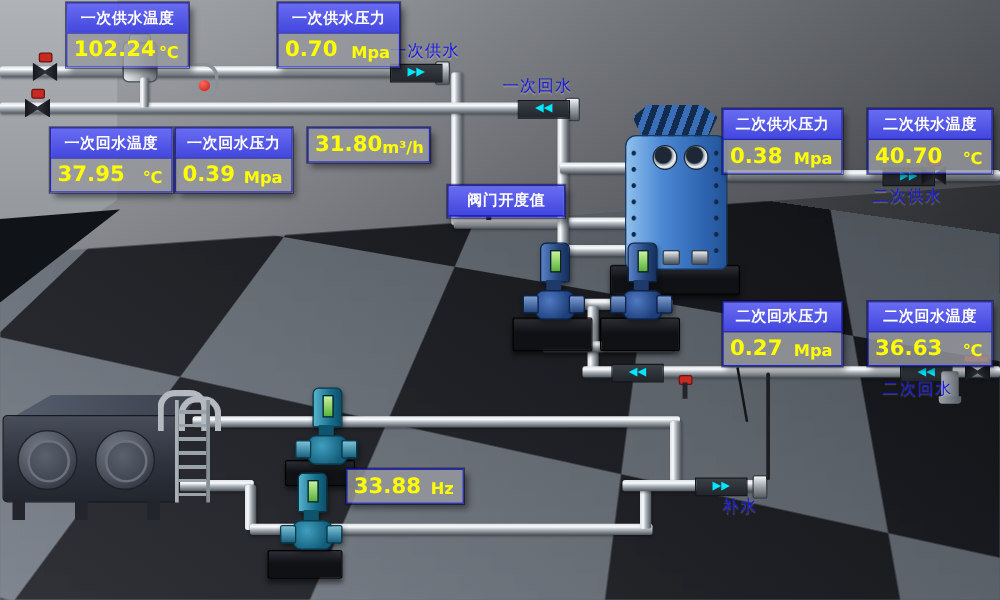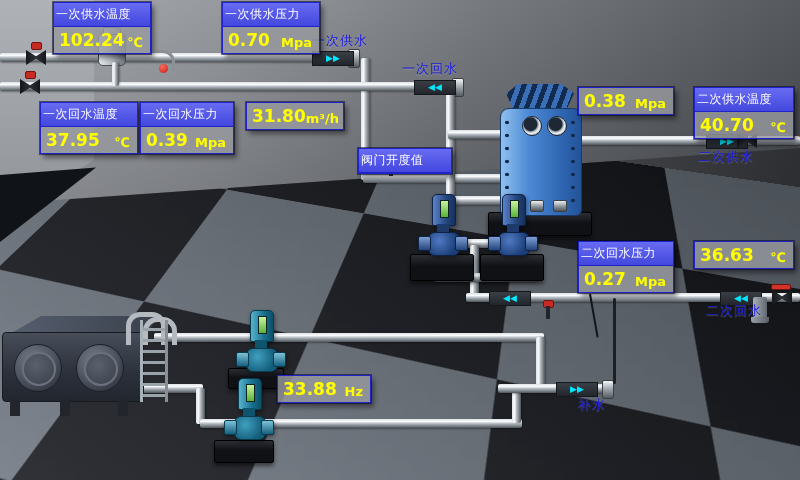--- a/index.html
+++ b/index.html
@@ -96,21 +96,21 @@
   .tank-circle-inner{position:absolute;left:7px;top:7px;width:30px;height:30px;border-radius:50%;
     border:2px solid #6b727e;background:radial-gradient(circle at 40% 35%,#5a616d,#3a404a);}
   .tank-leg{position:absolute;width:10px;height:17px;background:#22252c;}
   .ladder{position:absolute;width:22px;border-left:3px solid #a8b0b8;border-right:3px solid #868e96;
     background:repeating-linear-gradient(180deg,transparent 0 8px,#9aa2aa 8px 11px);}
   .hoop{position:absolute;border:5px solid #b4bac0;border-bottom:none;border-radius:14px 14px 0 0;}
   
   .dbox{position:absolute;border:1px solid #2023c8;z-index:20;
     box-shadow:0 0 0 1px rgba(8,8,40,.55),3px 4px 5px rgba(0,0,0,.45);}
   .dbox-head{background:linear-gradient(180deg,#686cf2,#4347dd);color:#ffffff;
-    font-size:12px;font-weight:normal;letter-spacing:.5px;
+    font-size:12px;font-weight:bold;text-align:center;letter-spacing:.5px;
     padding:3px 2px;border-bottom:1px solid #2023c8;white-space:nowrap;}
   .dbox-body{background:rgba(150,153,158,.82);display:flex;align-items:flex-end;
     padding:2px 4px 3px 5px;min-height:21px;}
   .dbox .val{color:#ffff00;font-weight:bold;font-size:17px;line-height:1.2;white-space:nowrap;}
   .dbox .unit{color:#ffff00;font-weight:bold;font-size:13px;margin-left:auto;padding-right:3px;white-space:nowrap;}
   
   .plabel{position:absolute;color:#1a1ae0;font-size:13px;font-weight:normal;letter-spacing:1px;z-index:15;
     text-shadow:0 1px 1px rgba(255,255,255,.25);white-space:nowrap;}
 </style>
 </head>
@@ -294,40 +294,42 @@
   <div class="dbox" style="left:246px;top:102px;width:96px;">
     <div class="dbox-body">
         <span class="val">31.80</span>
         <span class="unit">m³/h</span>
       </div>
   </div>
   <div class="dbox" style="left:358px;top:148px;width:92px;">
     <div class="dbox-head">阀门开度值</div>
   </div>
   <div class="dbox" style="left:578px;top:87px;width:94px;">
+    <div class="dbox-head">二次供水压力</div>
     <div class="dbox-body">
         <span class="val">0.38</span>
         <span class="unit">Mpa</span>
       </div>
   </div>
   <div class="dbox" style="left:694px;top:87px;width:98px;">
     <div class="dbox-head">二次供水温度</div>
     <div class="dbox-body">
         <span class="val">40.70</span>
         <span class="unit">℃</span>
       </div>
   </div>
   <div class="dbox" style="left:578px;top:241px;width:94px;">
     <div class="dbox-head">二次回水压力</div>
     <div class="dbox-body">
         <span class="val">0.27</span>
         <span class="unit">Mpa</span>
       </div>
   </div>
   <div class="dbox" style="left:694px;top:241px;width:98px;">
+    <div class="dbox-head">二次回水温度</div>
     <div class="dbox-body">
         <span class="val">36.63</span>
         <span class="unit">℃</span>
       </div>
   </div>
   <div class="dbox" style="left:277px;top:375px;width:92px;">
     <div class="dbox-body">
         <span class="val">33.88</span>
         <span class="unit">Hz</span>
       </div>

